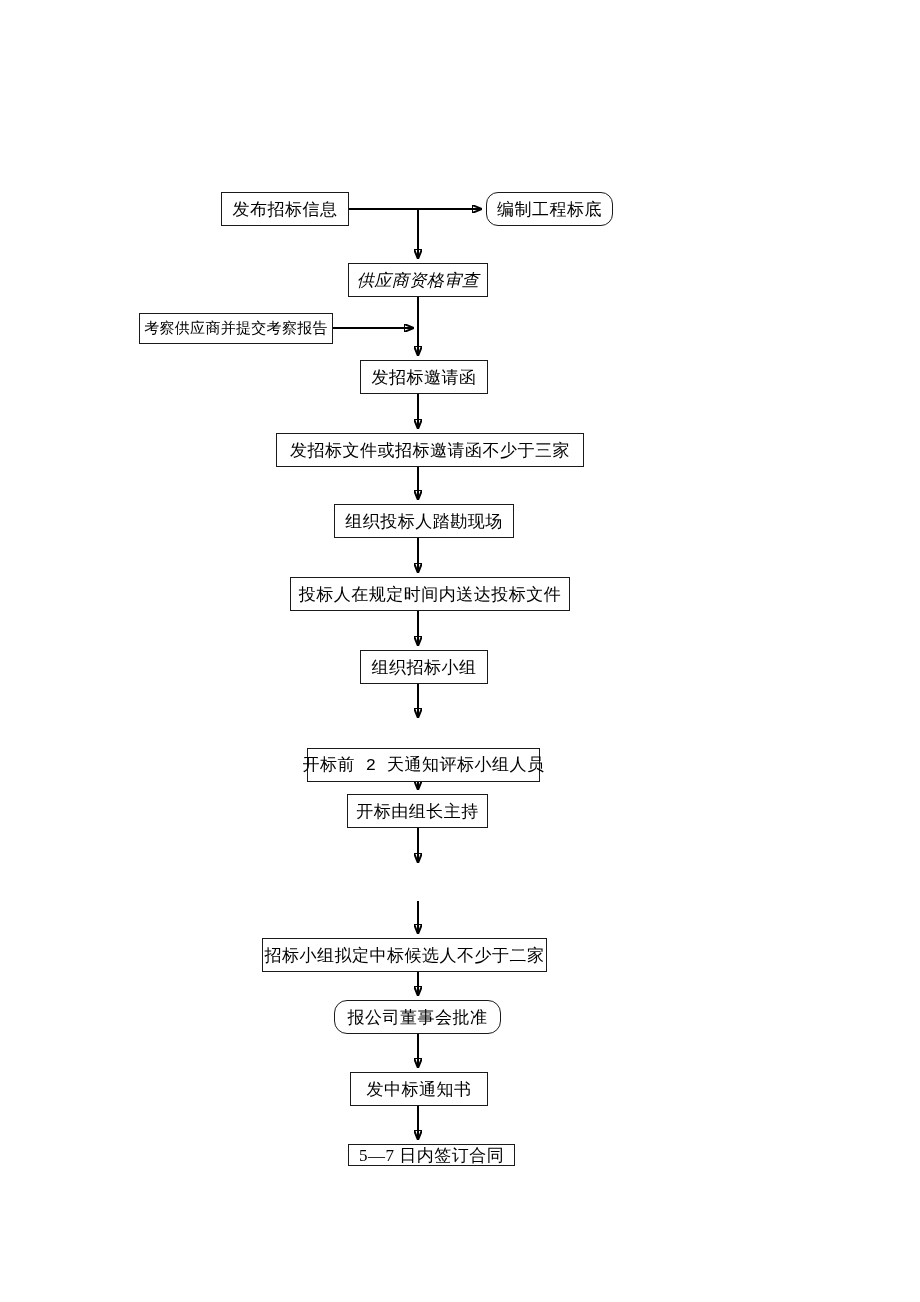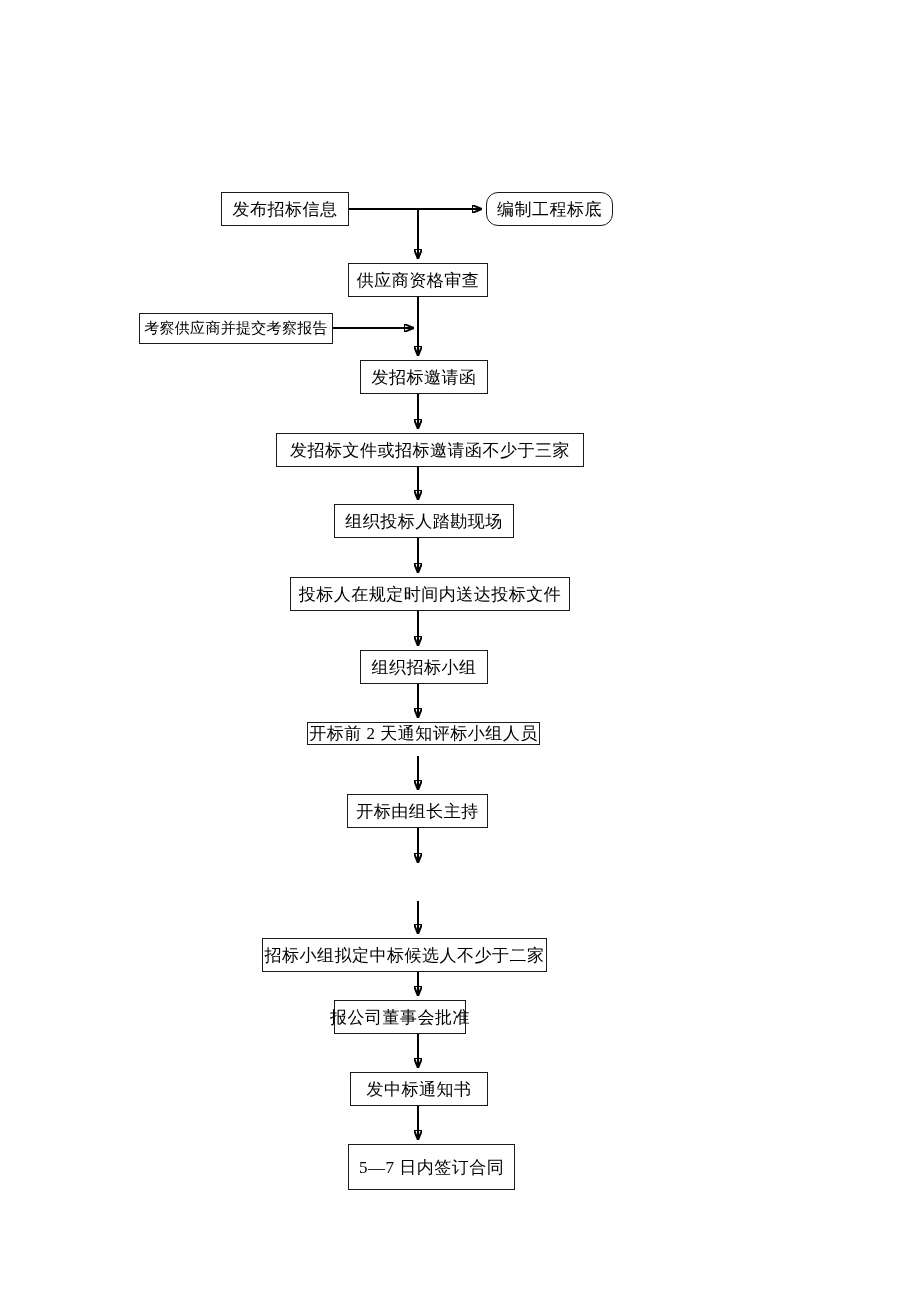--- a/index.html
+++ b/index.html
@@ -100,28 +100,28 @@
     <line x1="418" y1="940" x2="418" y2="963" marker-end="url(#arrowhead)"></line>
 
     <line x1="418" y1="1002" x2="418" y2="1035" marker-end="url(#arrowhead)"></line>
 
     <line x1="418" y1="1074" x2="418" y2="1107" marker-end="url(#arrowhead)"></line>
   </svg>
 
   <div class="flow-layer">
     <div class="node" style="left: 221px; top: 160px; width: 128px; height: 34px;">发布招标信息</div>
     <div class="node" style="left: 486px; top: 160px; width: 127px; height: 34px; border-radius: 12px;">编制工程标底</div>
-    <div class="node" style="left: 348px; top: 231px; width: 140px; height: 34px;">供应商资格审查</div>
+    <div class="node" style="left: 348px; top: 231px; width: 140px; height: 34px; font-style: italic;">供应商资格审查</div>
     <div class="node small-text" style="left: 139px; top: 281px; width: 194px; height: 31px;">考察供应商并提交考察报告</div>
     <div class="node" style="left: 360px; top: 328px; width: 128px; height: 34px;">发招标邀请函</div>
     <div class="node" style="left: 276px; top: 401px; width: 308px; height: 34px;">发招标文件或招标邀请函不少于三家</div>
     <div class="node" style="left: 290px; top: 545px; width: 280px; height: 34px;">投标人在规定时间内送达投标文件</div>
     <div class="node" style="left: 334px; top: 472px; width: 180px; height: 34px;">组织投标人踏勘现场</div>
     <div class="node" style="left: 360px; top: 618px; width: 128px; height: 34px;">组织招标小组</div>
-    <div class="node" style="left: 307px; top: 690px; width: 233px; height: 23px;">开标前 2 天通知评标小组人员</div>
+    <div class="node" style="left: 307px; top: 716px; width: 233px; height: 34px; font-family: Liberation Mono, monospace;">开标前 2 天通知评标小组人员</div>
     <div class="node" style="left: 347px; top: 762px; width: 141px; height: 34px;">开标由组长主持</div>
     <div class="node" style="left: 262px; top: 906px; width: 285px; height: 34px;">招标小组拟定中标候选人不少于二家</div>
-    <div class="node" style="left: 334px; top: 968px; width: 132px; height: 34px;">报公司董事会批准</div>
+    <div class="node" style="left: 334px; top: 968px; width: 167px; height: 34px; border-radius: 13px;">报公司董事会批准</div>
     <div class="node" style="left: 350px; top: 1040px; width: 138px; height: 34px;">发中标通知书</div>
-    <div class="node" style="left: 348px; top: 1112px; width: 167px; height: 46px;">5—7 日内签订合同</div>
+    <div class="node" style="left: 348px; top: 1112px; width: 167px; height: 22px;">5—7 日内签订合同</div>
   </div>
 
 </div>
 
 </body></html>

